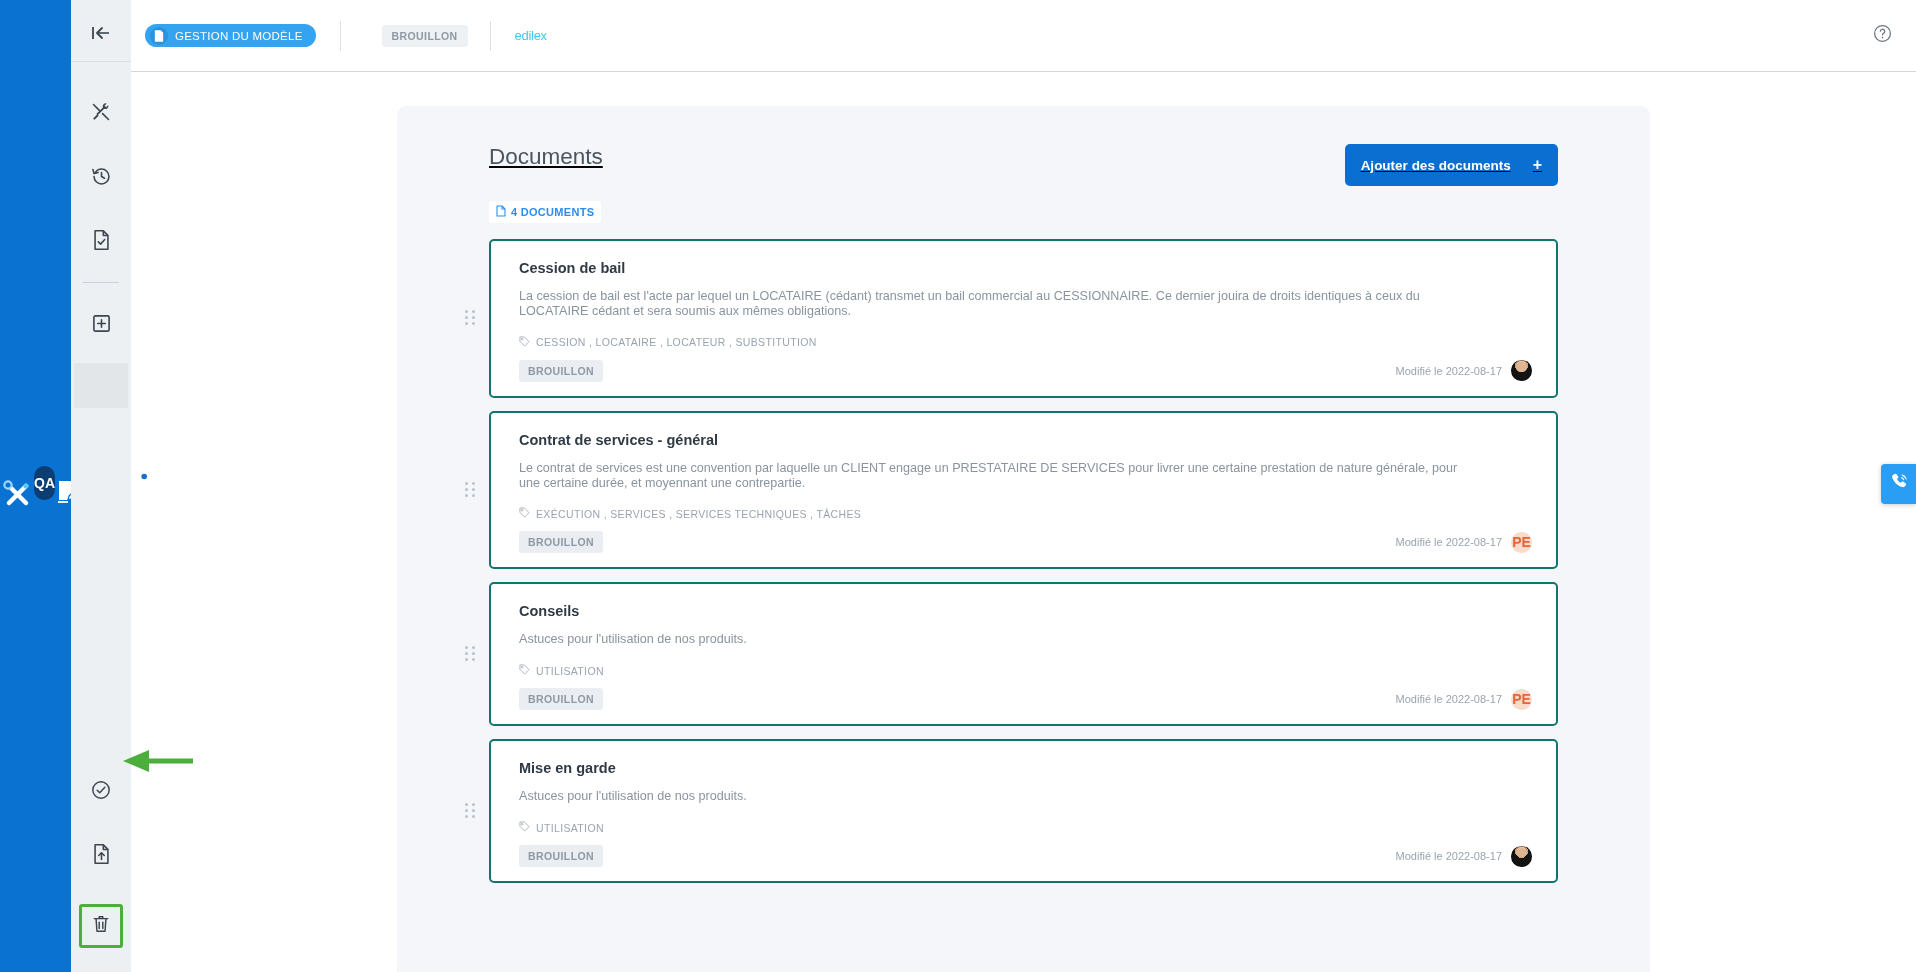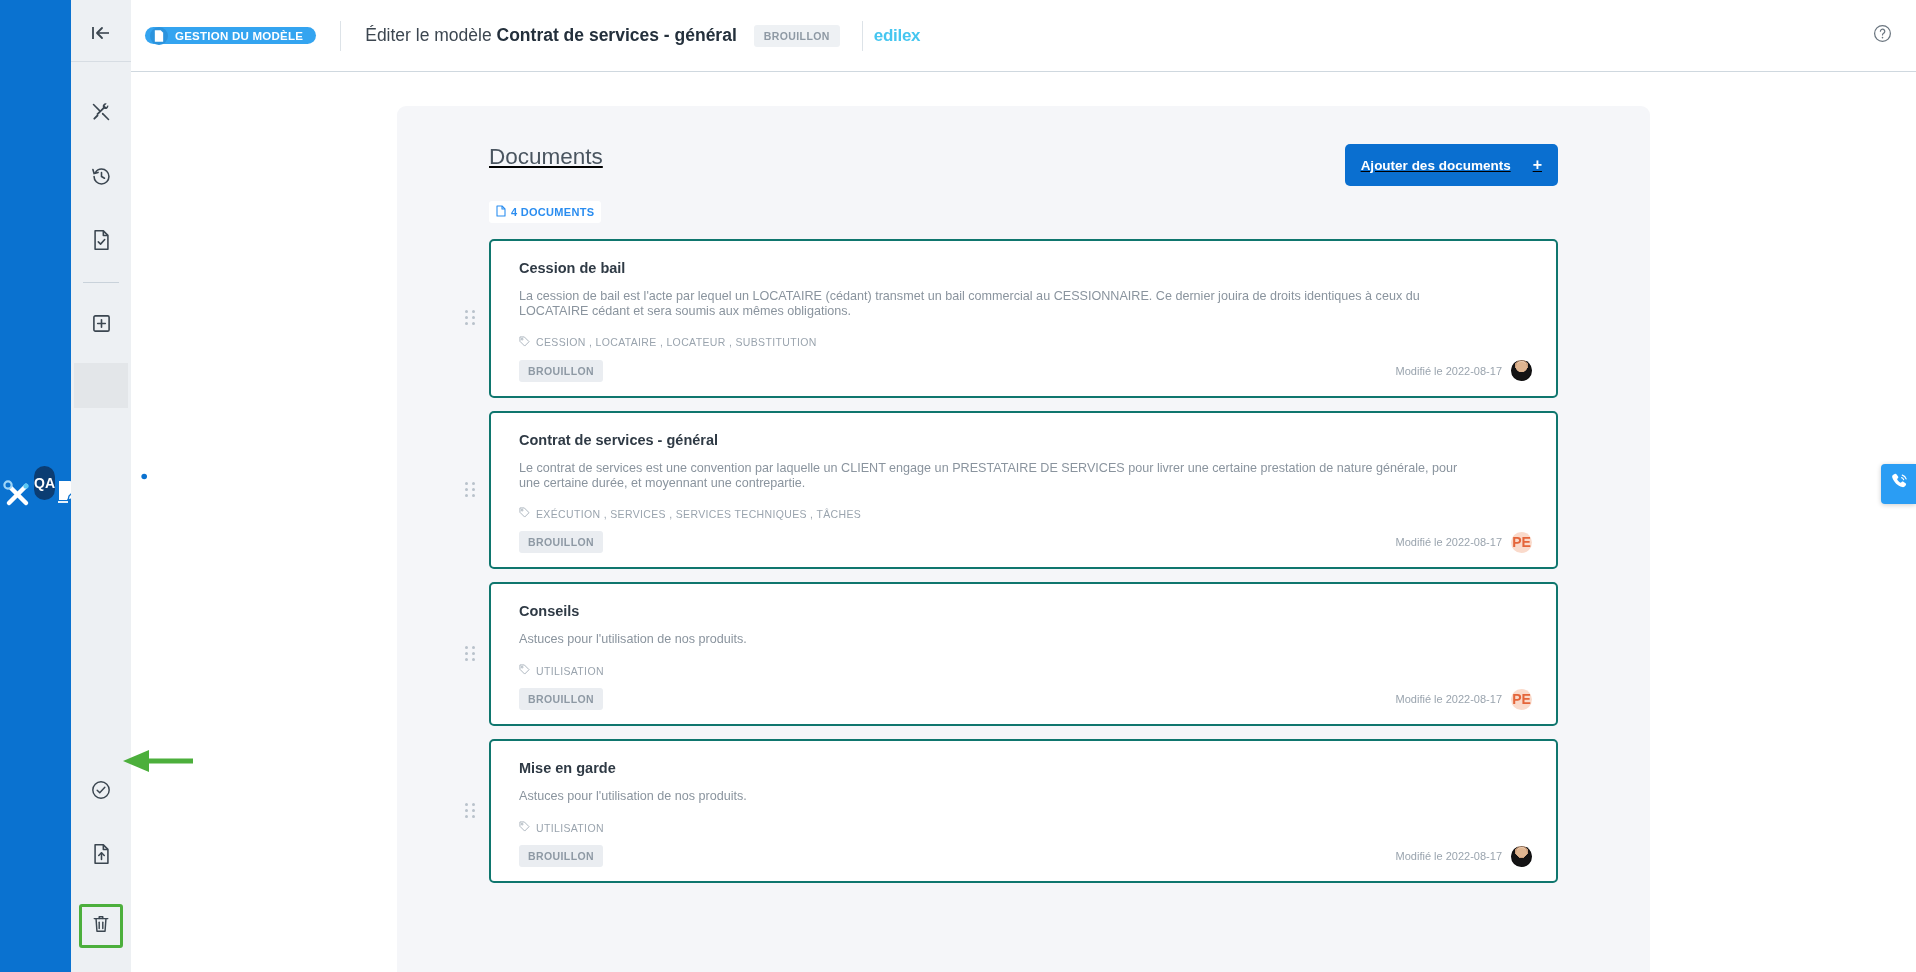--- a/index.html
+++ b/index.html
@@ -69,37 +69,37 @@
   }
   .arrow-annot { position: absolute; left: 121px; top: 748px; }
 
   
   #top-header {
     position: absolute; left: 131px; top: 0; right: 0; height: 72px;
     background: #ffffff; border-bottom: 1px solid #cfd8df;
     display: flex; align-items: center;
   }
   .hdr-chip {
-    margin-left: 14px; height: 17px; padding: 0 13px 0 5px; border-radius: 12px;
-    background: #34a4f0; color: #fff; font-size: 11.5px; font-weight: bold;
+    margin-left: 14px; height: 23px; padding: 0 13px 0 5px; border-radius: 12px;
+    background: #34a4f0; color: #fff; font-size: 11.5px; font-weight: normal;
     letter-spacing: .25px; display: flex; align-items: center; gap: 7px;
     cursor: pointer;
   }
   .hdr-chip .chipdoc {
     width: 18px; height: 18px; border-radius: 50%; background: #2b93dd;
     display:flex;align-items:center;justify-content:center;
   }
   .hdr-vsep { width: 1px; height: 30px; background: #dde3e8; margin: 0 24px; }
   .hdr-title { font-size: 17.5px; color: #3c4650; font-weight: 400; white-space: nowrap; }
   .hdr-title b { font-weight: bold; color: #24303c; }
   .hdr-status {
     margin-left: 17px; background: #eef1f4; color: #8e99a4; font-size: 10.5px;
     font-weight: bold; letter-spacing: .4px; padding: 5px 10px; border-radius: 3px;
   }
-  .hdr-logo { margin-left: 11px; font-size: 17px; font-weight: bold; color: #34404b;
+  .hdr-logo { margin-left: 24px; font-size: 13px; font-weight: normal; color: #34404b;
     letter-spacing: -.3px;}
   .hdr-logo span { color: #45c6f0; }
   .hdr-help { position: absolute; right: 24px; top: 24px; cursor: pointer; }
 
   
   #content-panel {
     position: absolute; left: 397px; top: 106px; width: 1253px; height: 866px;
     background: #f5f6f9; border-radius: 9px 9px 0 0;
   }
   .panel-head { padding: 38px 92px 0 92px; display: flex; align-items: flex-start;
@@ -338,24 +338,20 @@
     <span class="chipdoc">
       <svg width="10" height="12" viewBox="0 0 12 14" fill="#fff">
         <path d="M1 0h7l3 3v11H1z"></path>
       </svg>
     </span>
     <span>GESTION DU MODÈLE</span>
   </div>
 
   <div class="hdr-vsep"></div>
 
-  <div class="hdr-title">
-    <span>Éditer le modèle</span>
-    <b>Contrat de services - général</b>
-  </div>
 
   <div class="hdr-status">BROUILLON</div>
 
   <div class="hdr-vsep" style="margin-left:22px;margin-right:0;"></div>
 
   <div class="hdr-logo">
     <span>edile</span><span>x</span>
   </div>
 
   <div class="hdr-help">

